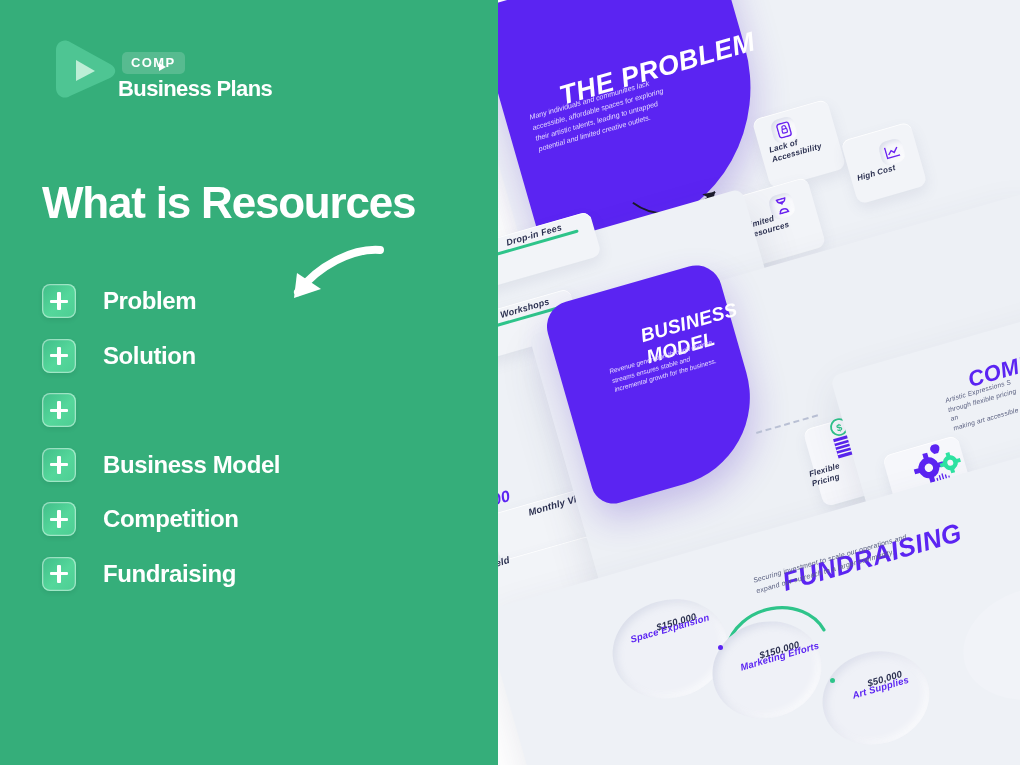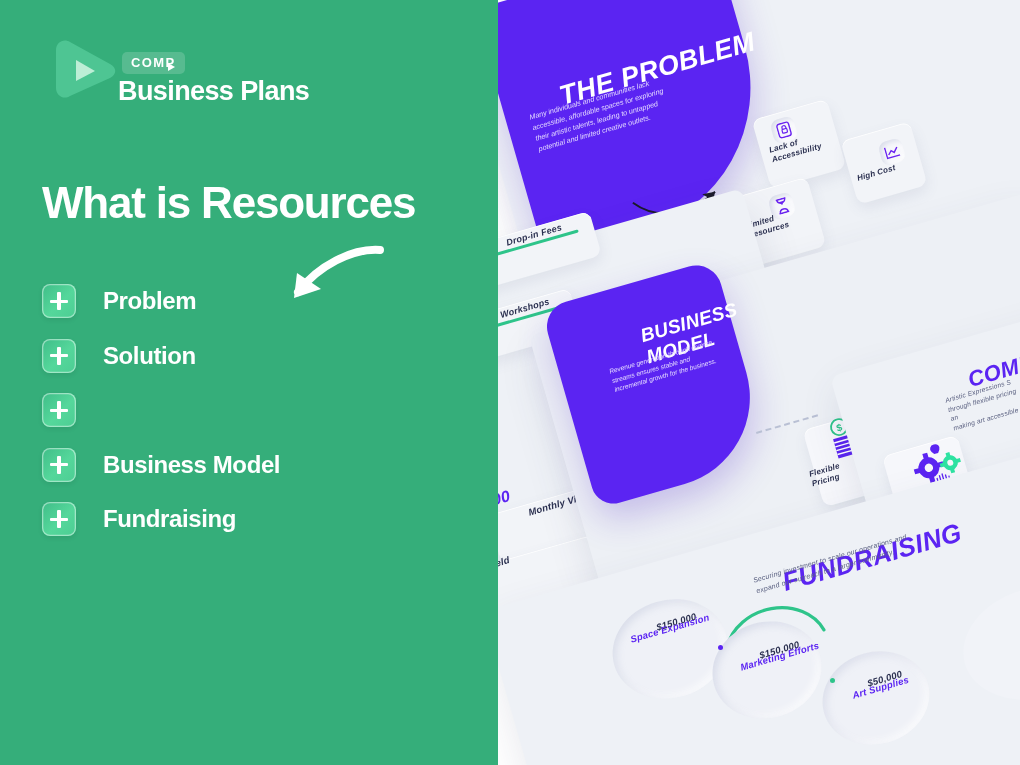--- a/index.html
+++ b/index.html
@@ -51,21 +51,21 @@
   }
   .logo-wrap{position:absolute;left:48px;top:38px;width:70px;height:62px;}
   .badge{
     position:absolute;left:122px;top:52px;
     background:rgba(255,255,255,.17);
     color:#ffffff;font-size:13px;font-weight:bold;letter-spacing:1.4px;
     padding:3px 9px 4px;border-radius:5px;
   }
   .brand{
     position:absolute;left:118px;top:76px;
-    color:#ffffff;font-size:27px;font-weight:bold;letter-spacing:-.6px;
+    color:#ffffff;font-size:22px;font-weight:bold;letter-spacing:-.6px;
   }
   .brand .pi{position:relative;}
   .brand .pi .tri{
     position:absolute;left:1px;top:-13px;width:0;height:0;
     border-left:7px solid #ffffff;border-top:4.5px solid transparent;border-bottom:4.5px solid transparent;
   }
   .headline{
     position:absolute;left:42px;top:178px;
     color:#ffffff;font-size:44px;font-weight:bold;letter-spacing:-1.2px;
   }
@@ -305,18 +305,22 @@
       </div>
       <div class="row">
         <div class="plus"></div>
       </div>
       <div class="row">
         <div class="plus"></div>
         <div class="row-label">Business Model</div>
       </div>
       <div class="row">
         <div class="plus"></div>
+        <div class="row-label">Competition</div>
+      </div>
+      <div class="row">
+        <div class="plus"></div>
         <div class="row-label">Fundraising</div>
       </div>
     </div>
   </div>
 
 </div>
 
 </body></html>

